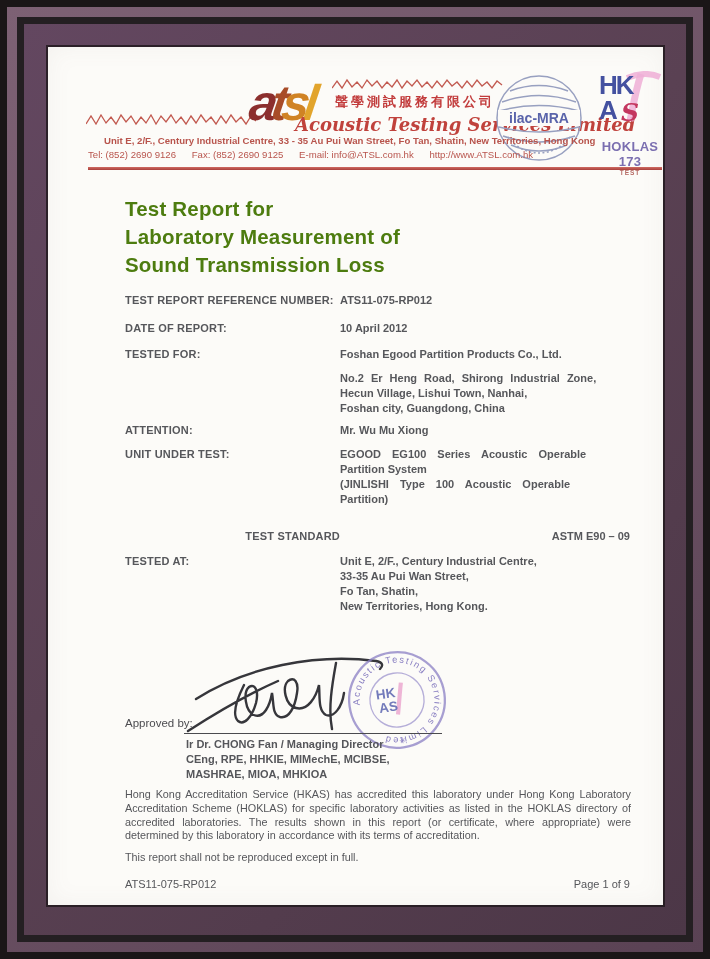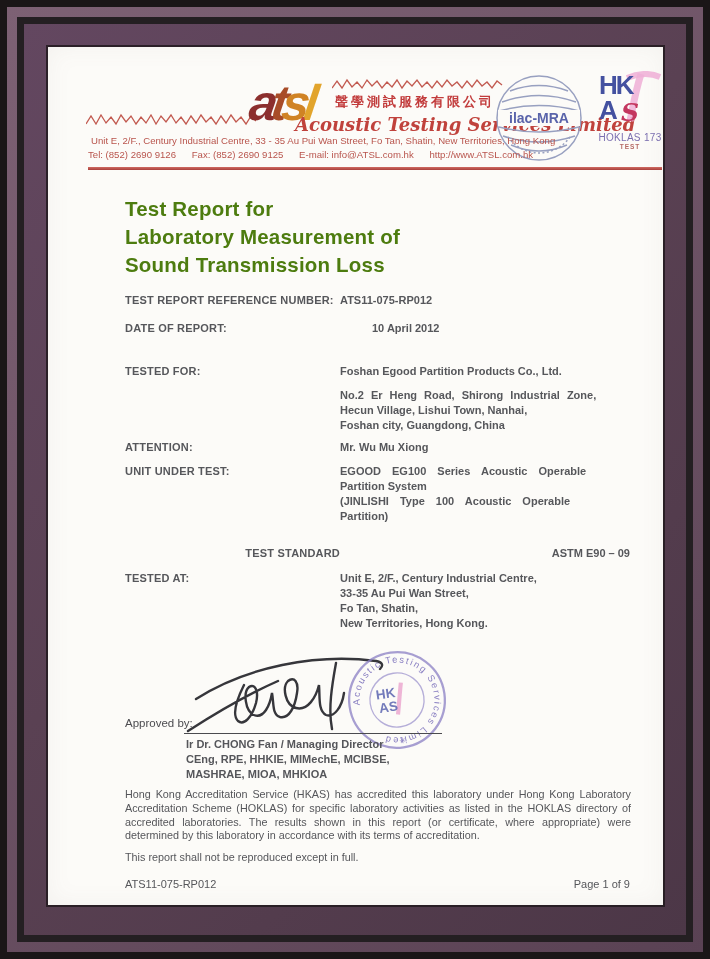--- a/index.html
+++ b/index.html
@@ -32,40 +32,40 @@
   #company-zh { position:absolute; left:287px; top:46px; font-size:13px; font-weight:bold;
                 color:#c23c3c; letter-spacing:3px; white-space:nowrap; }
   #company-en { position:absolute; left:247px; top:67px; font-family:"DejaVu Serif", serif;
                 font-style:italic; font-weight:bold; font-size:18px; color:#c0423c; white-space:nowrap; }
 
   #ilac-logo { position:absolute; left:446px; top:26px; }
   #ilac-logo .globe-line { fill:none; stroke:#98a0c0; stroke-width:1.5; }
   #ilac-logo text { font-family:"Liberation Sans", sans-serif; font-weight:bold; fill:#5a64aa; }
 
   #hkas-logo { position:absolute; left:549px; top:24px; width:66px; text-align:center; }
-  .hoklas { font-size:10px; color:#7b6fb0; font-weight:normal; letter-spacing:.3px; margin-top:3px; }
+  .hoklas { font-size:13px; color:#7b6fb0; font-weight:bold; letter-spacing:.3px; margin-top:10px; }
   .test-label { font-size:6.5px; color:#b56a64; font-weight:bold; letter-spacing:1px; }
 
-  #addr1 { position:absolute; left:43px; top:88px;  font-size:9.6px; color:#b8544c; white-space:nowrap; }
+  #addr1 { position:absolute; left:56px; top:88px;  font-size:9.6px; color:#b8544c; white-space:nowrap;font-weight:bold; }
   #addr2 { position:absolute; left:40px; top:102px; font-size:9.6px; color:#b8544c; white-space:nowrap; }
   #addr2 span { margin-right:13px; }
   #header-rule { position:absolute; left:40px; top:120px; width:574px; height:3px;
                  background:linear-gradient(to bottom,#d06b63,#a83f3a); }
 
   
   #title { position:absolute; left:77px; top:148px; font-size:20.5px; font-weight:bold;
            color:#4d7c0f; line-height:28px; letter-spacing:.2px; }
 
   
   #fields { position:absolute; left:77px; top:246px; width:505px;
             font-size:11px; font-weight:bold; color:#56575b; }
   .frow { display:flex; line-height:15px; }
   .flabel { width:215px; flex:none; letter-spacing:.2px; }
   .fvalue { flex:1; }
-  .mb13 { margin-bottom:13px; } .mb11 { margin-bottom:28px;gap:32px; } .mb9 { margin-bottom:9px; }
+  .mb13 { margin-bottom:13px; } .mb11 { margin-bottom:11px; } .mb9 { margin-bottom:9px; }
   .mb7 { margin-bottom:7px; }  .mb22 { margin-bottom:22px; } .mb10 { margin-bottom:10px;text-align:right; }
   .spread1 { word-spacing:8px; } .spread2 { word-spacing:4px; }
 
   
   #sig-svg { position:absolute; left:138px; top:598px; }
   #sig-svg path { fill:none; stroke:#36363b; stroke-width:2.4; stroke-linecap:round; }
   #stamp { position:absolute; left:297px; top:601px; opacity:.9; transform:rotate(-8deg); }
   #approved-by { position:absolute; left:77px; top:670px; font-size:11.5px; color:#4c4c50; }
   #sig-line { position:absolute; left:136px; top:686px; width:258px; border-top:1.5px solid #4a4a4e; }
   #sig-names { position:absolute; left:138px; top:690px; font-size:11px; font-weight:bold;

